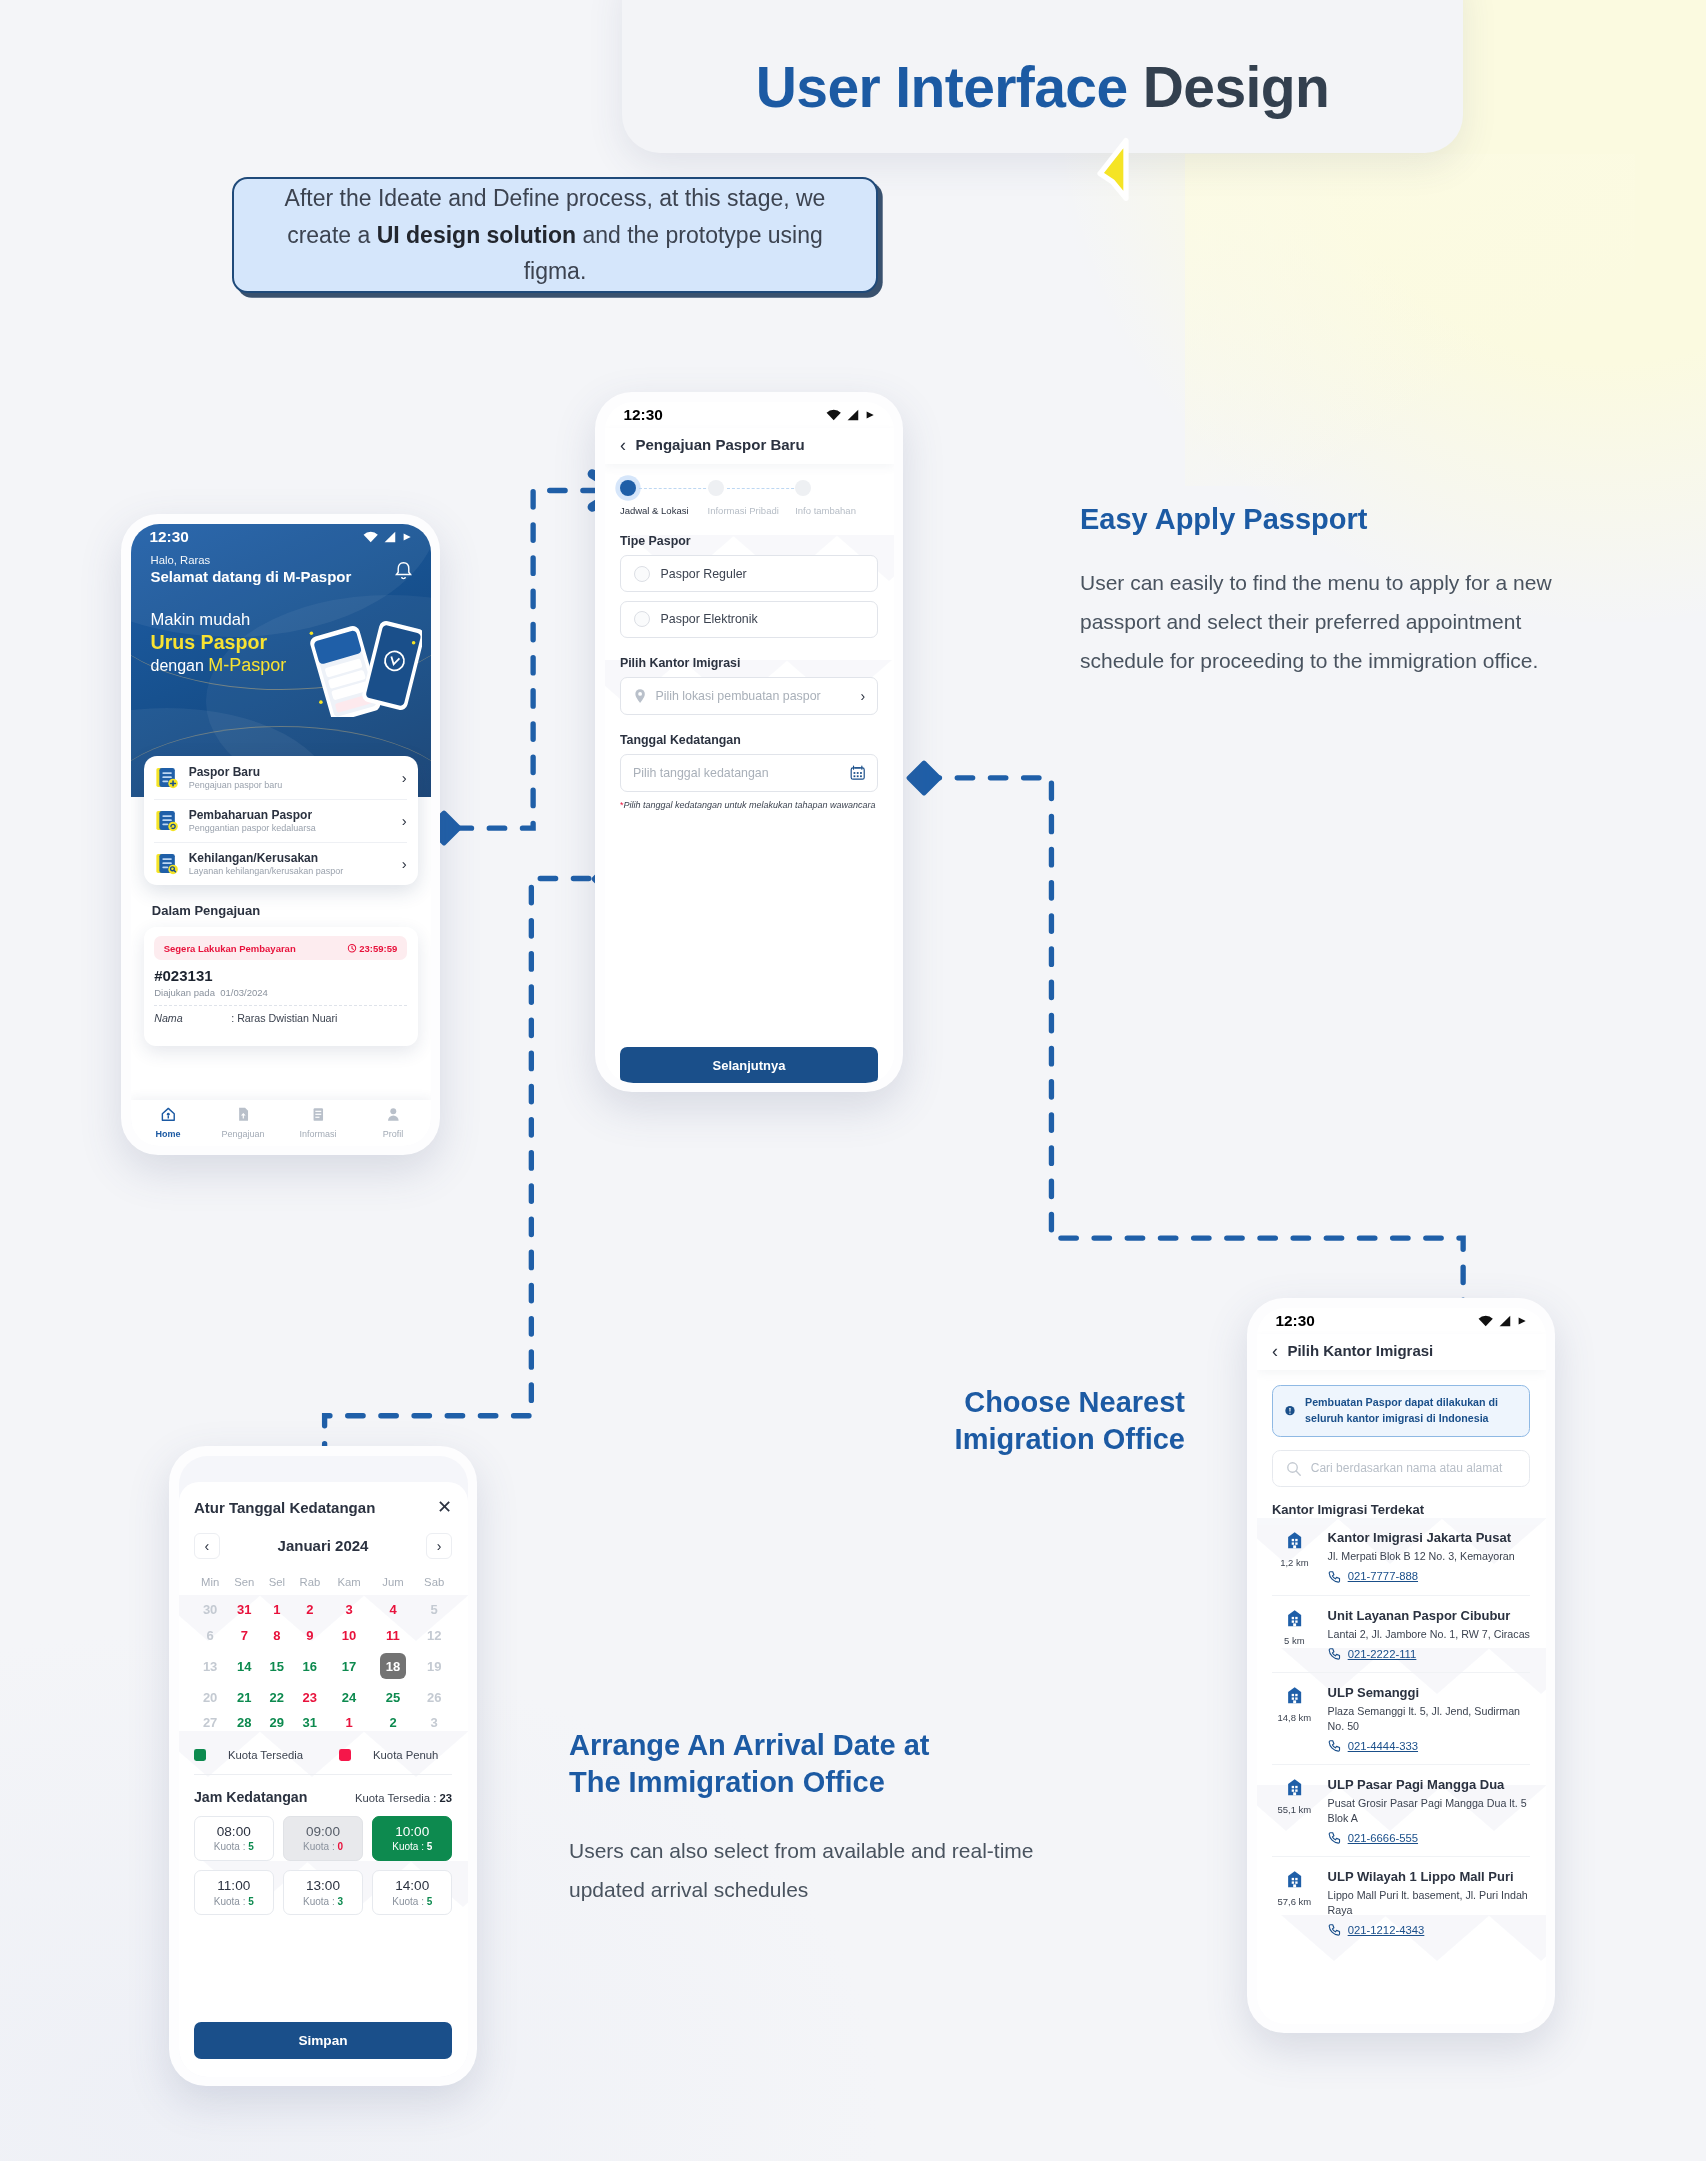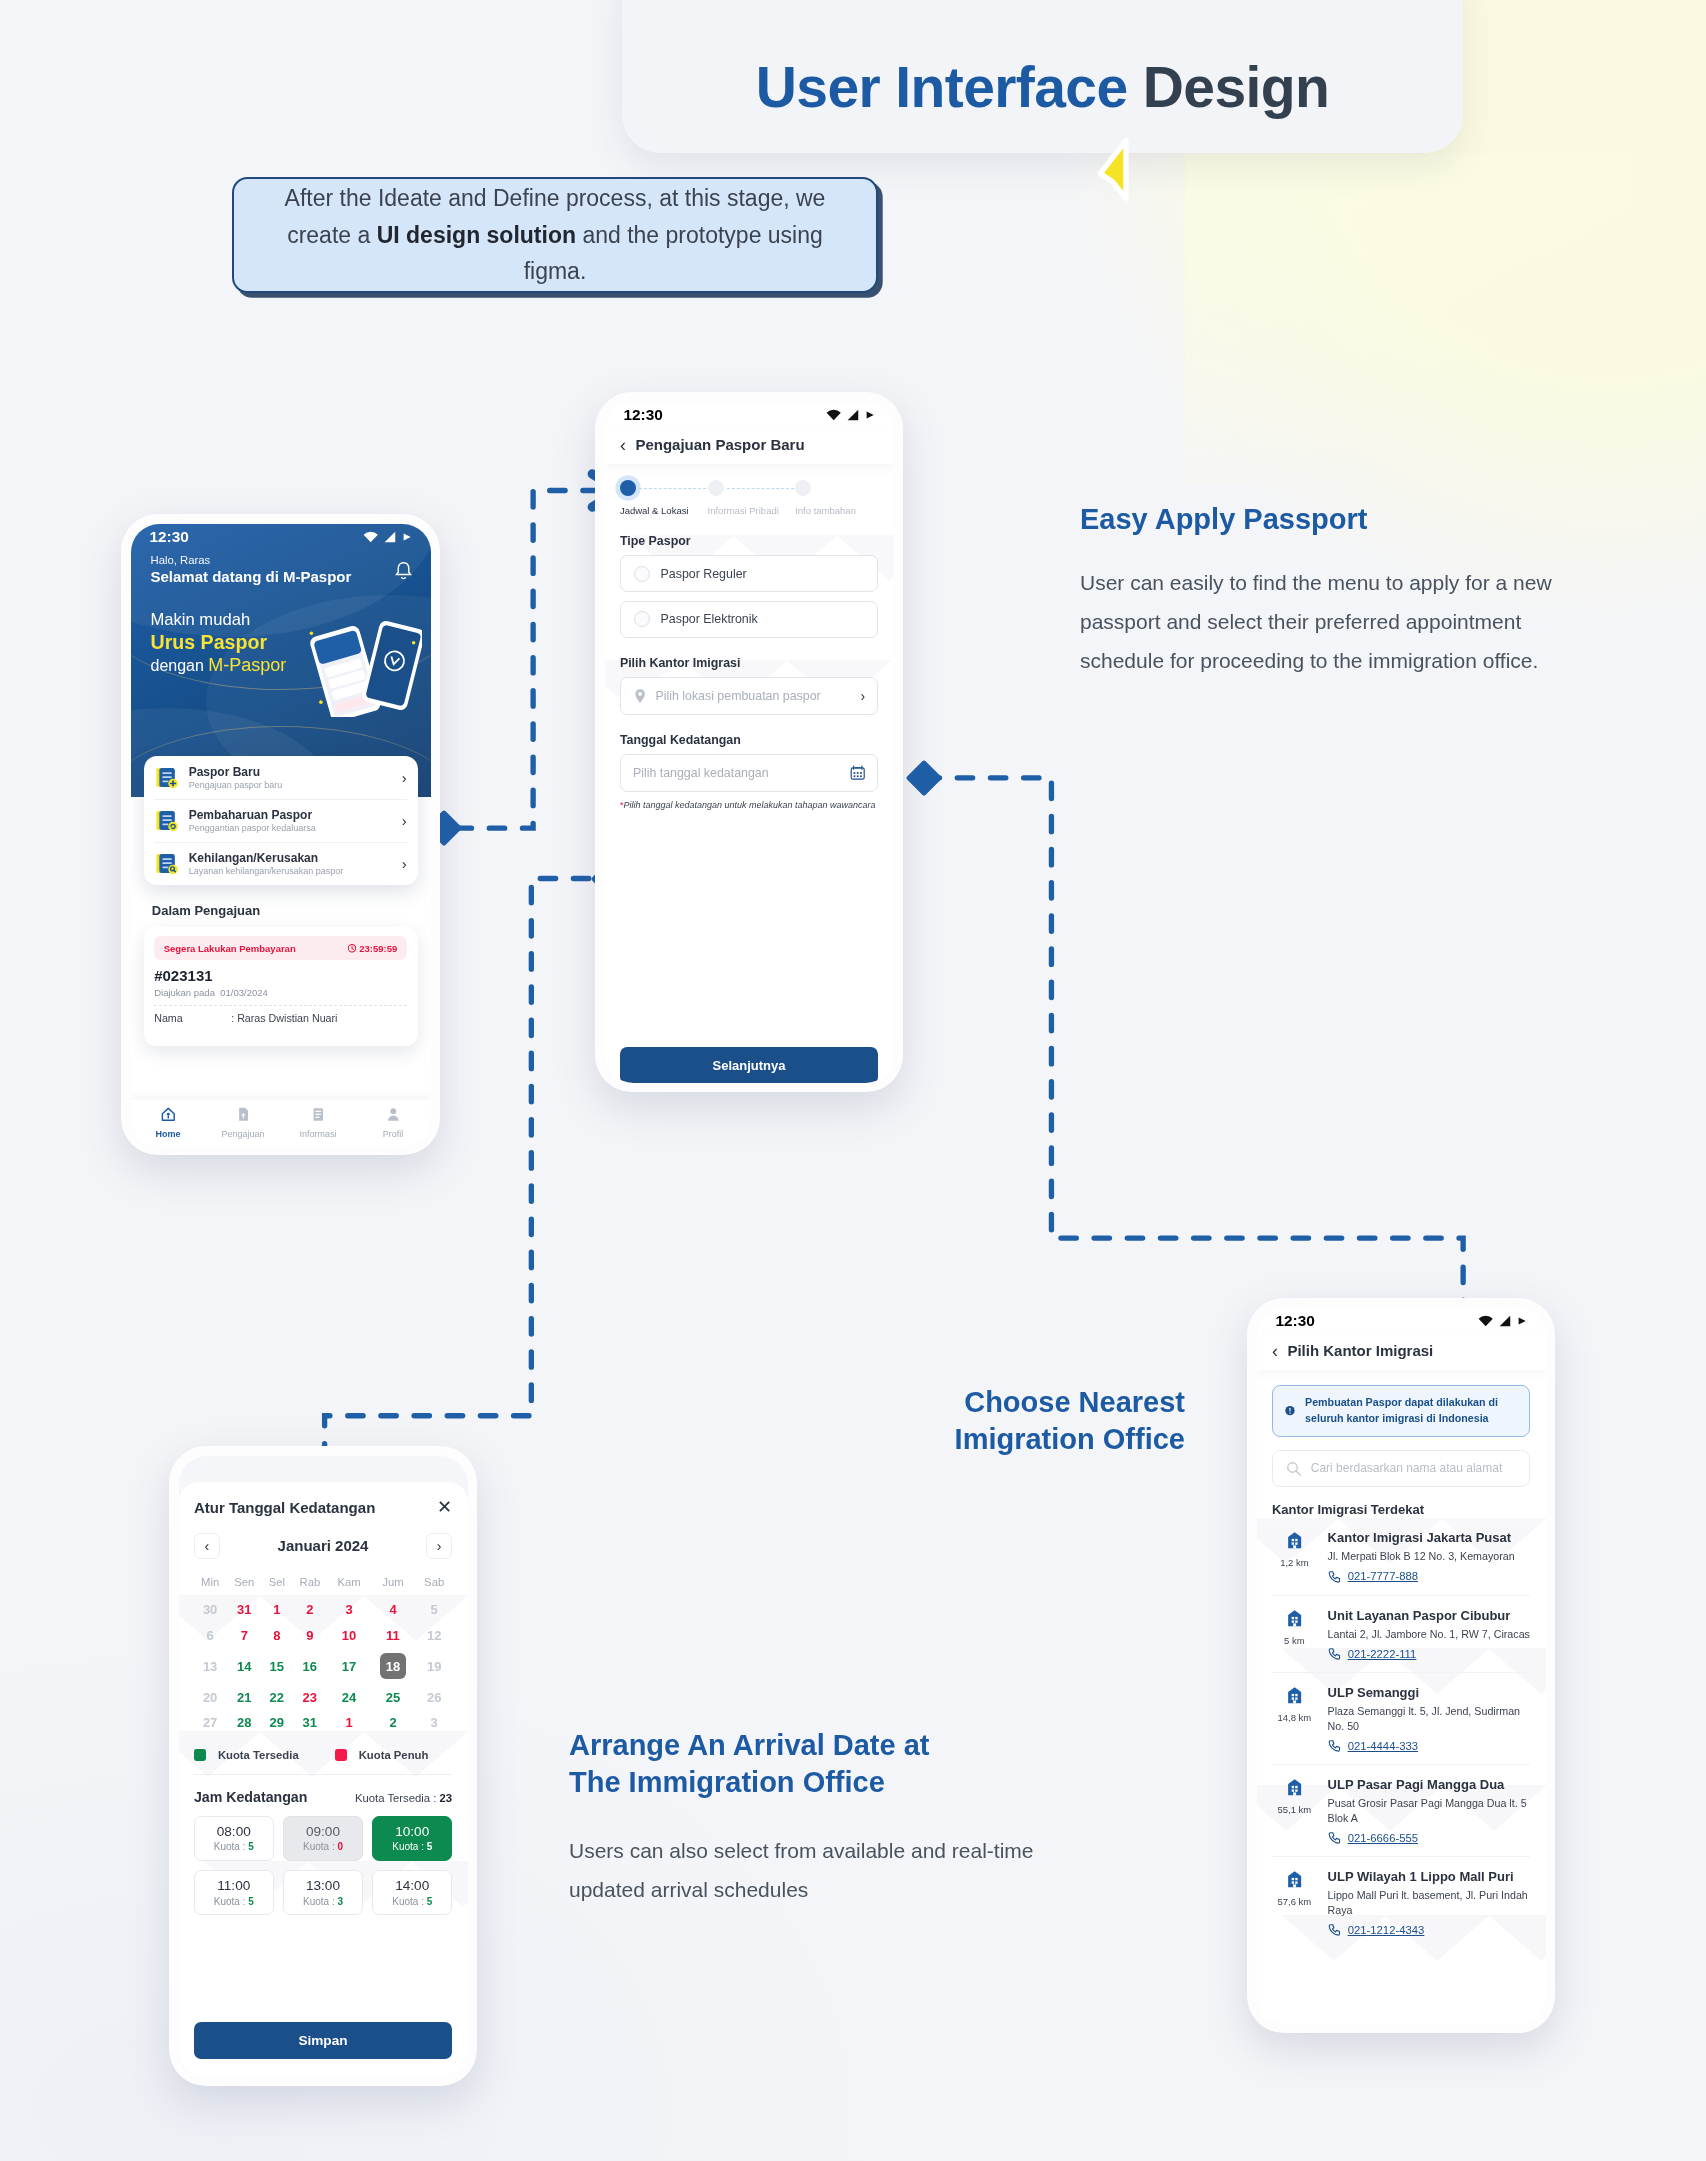--- a/index.html
+++ b/index.html
@@ -136,21 +136,21 @@
   }
   .pay-strip{
     background:#fdecef; border-radius:7.1px; padding:6.5px 9.5px;
     display:flex; align-items:center; justify-content:space-between;
     color:#e8123c; font-size:9.5px; font-weight:bold;
   }
   .appl-id{ font-size:15px; font-weight:bold; color:#1d2430; margin-top:7.1px;}
   .appl-date{ font-size:9.5px; color:#8a929d; margin-top:3px;}
   .appl-div{ border-top:1.2px dashed #dfe3ea; margin:7.1px 0 6px;}
   .appl-row{ display:flex; font-size:10.7px; color:#3c4350;}
-  .appl-row .k{ width:77px; }
+  .appl-row .k{ width:77px;font-style:italic; }
 
   .tabbar{
     position:absolute; left:0; right:0; bottom:0; height:46px; background:#fff;
     display:flex; z-index:9; box-shadow:0 -2.4px 10.7px rgba(40,60,100,.07);
   }
   .tab{ flex:1; display:flex; flex-direction:column; align-items:center; justify-content:center; gap:7px; }
   .tab span{ font-size:9px; color:#a3abb6; }
   .tab.active span{ color:#1c5aa3; font-weight:bold; }
 
   
@@ -210,21 +210,21 @@
   .cal-nav .mo{ font-size:15px; font-weight:bold; color:#2b3240;}
   table.cal{ width:100%; margin-top:13px; border-collapse:collapse; position:relative; z-index:3;}
   table.cal th{ font-size:11.3px; color:#a6adb7; font-weight:normal; padding:4.7px 0 8.3px;}
   table.cal td{ text-align:center; font-size:13px; font-weight:bold; padding:5.3px 0; }
   td.mut{ color:#c4cad2; font-weight:normal;}
   td.red{ color:#e8123c;}
   td.grn{ color:#0d8a4f;}
   td.sel span{ display:inline-flex; align-items:center; justify-content:center; width:26px;height:26px;
                background:#737373; color:#fff; border-radius:6px;}
   .legend{ display:flex; gap:36px; margin-top:13px; position:relative; z-index:3;}
-  .legend div{ display:flex; align-items:center; gap:12px; font-size:11.3px; color:#3c4350;font-weight:bold;}
+  .legend div{ display:flex; align-items:center; gap:22px; font-size:11.3px; color:#3c4350;}
   .lg-sq{ width:12px;height:12px;border-radius:2.4px;}
   .hr{ border-top:0.6px solid #eceef2; margin:13px 0 0; position:relative; z-index:3;}
   .jam-head{ display:flex; align-items:baseline; justify-content:space-between; margin-top:14.2px; position:relative; z-index:3;}
   .jam-head h4{ font-size:14.2px; font-weight:bold; color:#2b3240;}
   .jam-head .q{ font-size:11.3px; color:#3c4350;}
   .jam-head .q b{ color:#1d2430;}
   .slots{ display:grid; grid-template-columns:repeat(3,1fr); gap:9.5px; margin-top:10.7px; position:relative; z-index:3;}
   .slot{ border:0.6px solid #e6e9ee; border-radius:7.1px; padding:7.1px 0 7.7px; text-align:center; background:#fff;}
   .slot .t{ font-size:13.6px; color:#2b3240;}
   .slot .k{ font-size:10px; color:#8a929d; margin-top:2.4px;}

